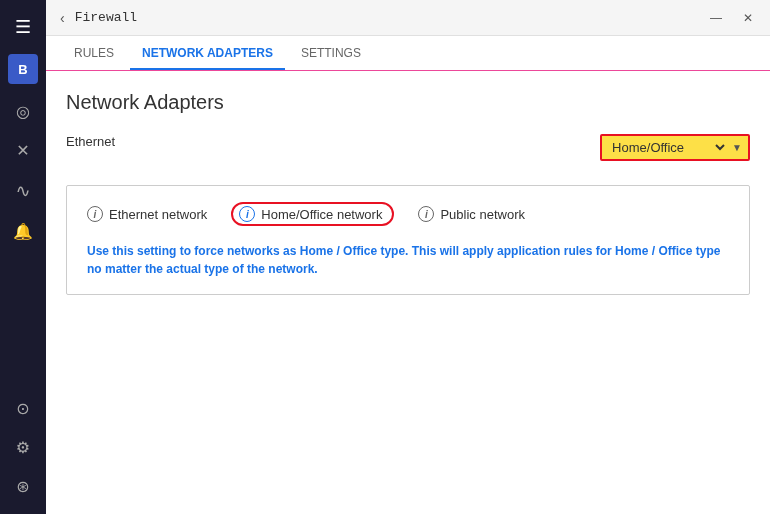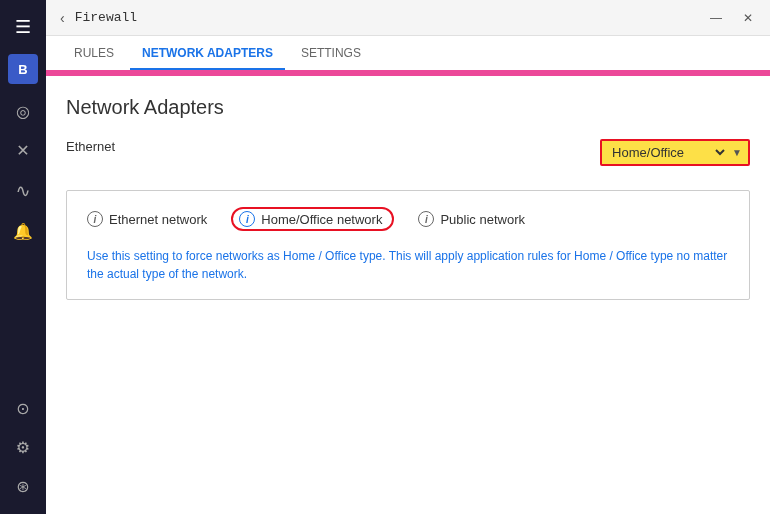--- a/index.html
+++ b/index.html
@@ -93,21 +93,21 @@
       cursor: pointer;
       color: #555;
       font-size: 12px;
     }
 
     
     .tab-bar {
       display: flex;
       align-items: flex-end;
       padding: 0 16px;
-      border-bottom: 6px solid #ec4899;
+      border-bottom: 1px solid #ec4899;
       background: #fff;
       flex-shrink: 0;
     }
     .tab {
       padding: 10px 12px 8px;
       font-size: 12px;
       color: #666;
       cursor: pointer;
       border-bottom: 2px solid transparent;
       margin-right: 4px;
@@ -207,20 +207,21 @@
       flex-shrink: 0;
     }
     .info-circle.blue {
       border-color: #1a73e8;
       color: #1a73e8;
     }
     .info-description {
       font-size: 12px;
       color: #1a73e8;
       line-height: 1.5;
+      font-weight: bold;
     }
   </style>
 </head>
 <body>
 
 <div class="sidebar">
   <span class="sidebar-menu-icon">☰</span>
   <div class="sidebar-avatar">B</div>
 
   <span class="sidebar-icon">◎</span>

